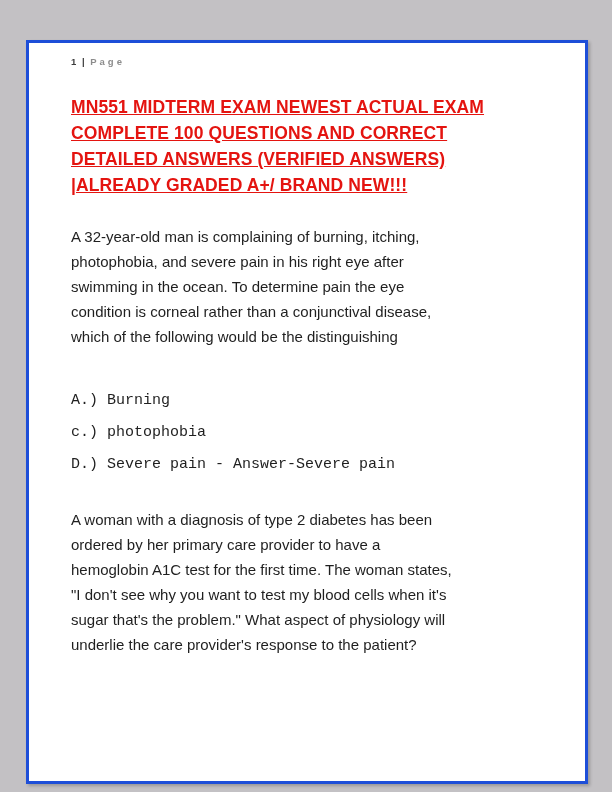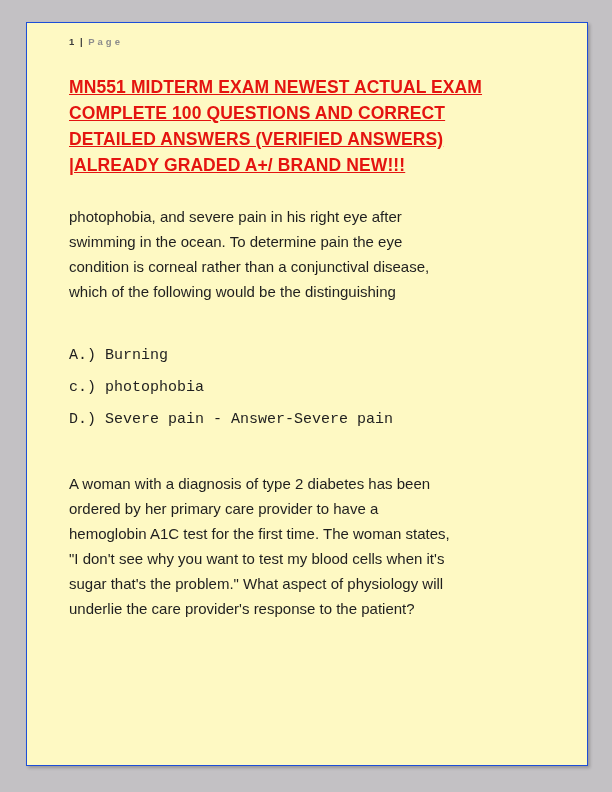--- a/index.html
+++ b/index.html
@@ -14,26 +14,26 @@
     overflow: hidden;
   }
   .canvas {
     position: relative;
     width: 612px;
     height: 792px;
   }
   .document-page {
     position: absolute;
     left: 26px;
-    top: 22px;
+    top: 40px;
     width: 562px;
     height: 744px;
     box-sizing: border-box;
-    background: #fef9c3;
-    border: 1px solid #1d4ed8;
+    background: #ffffff;
+    border: 3px solid #1d4ed8;
     box-shadow: 2px 2px 3px rgba(0,0,0,0.22);
     padding: 13px 46px 0 42px;
     overflow: hidden;
   }
   .page-header {
     font-size: 9.5px;
     line-height: 12px;
     color: #404040;
   }
   .page-header .num,
@@ -55,21 +55,21 @@
     line-height: 26px;
     letter-spacing: 0.1px;
     text-decoration: underline;
   }
   .para {
     margin-top: 26px;
     color: #1f1f1f;
     font-size: 15px;
     line-height: 25px;
   }
-  .para.q2 { margin-top: 39px; }
+  .para.q2 { margin-top: 30px; }
   .options {
     margin-top: 39px;
   }
   .option-line {
     color: #1f1f1f;
     font-size: 15px;
     line-height: 25px;
     margin-bottom: 7px;
     font-family: Liberation Mono, monospace;
   }
@@ -88,20 +88,21 @@
     </div>
 
     <div class="exam-title">
       <span class="line">MN551 MIDTERM EXAM NEWEST ACTUAL EXAM</span>
       <span class="line">COMPLETE 100 QUESTIONS AND CORRECT</span>
       <span class="line">DETAILED ANSWERS (VERIFIED ANSWERS)</span>
       <span class="line">|ALREADY GRADED A+/ BRAND NEW!!!</span>
     </div>
 
     <div class="para q1">
+      <span class="line">A 32-year-old man is complaining of burning, itching,</span>
       <span class="line">photophobia, and severe pain in his right eye after</span>
       <span class="line">swimming in the ocean. To determine pain the eye</span>
       <span class="line">condition is corneal rather than a conjunctival disease,</span>
       <span class="line">which of the following would be the distinguishing</span>
     </div>
 
     <div class="options">
       <div class="option-line">A.) Burning</div>
       <div class="option-line">c.) photophobia</div>
       <div class="option-line">D.) Severe pain - Answer-Severe pain</div>

